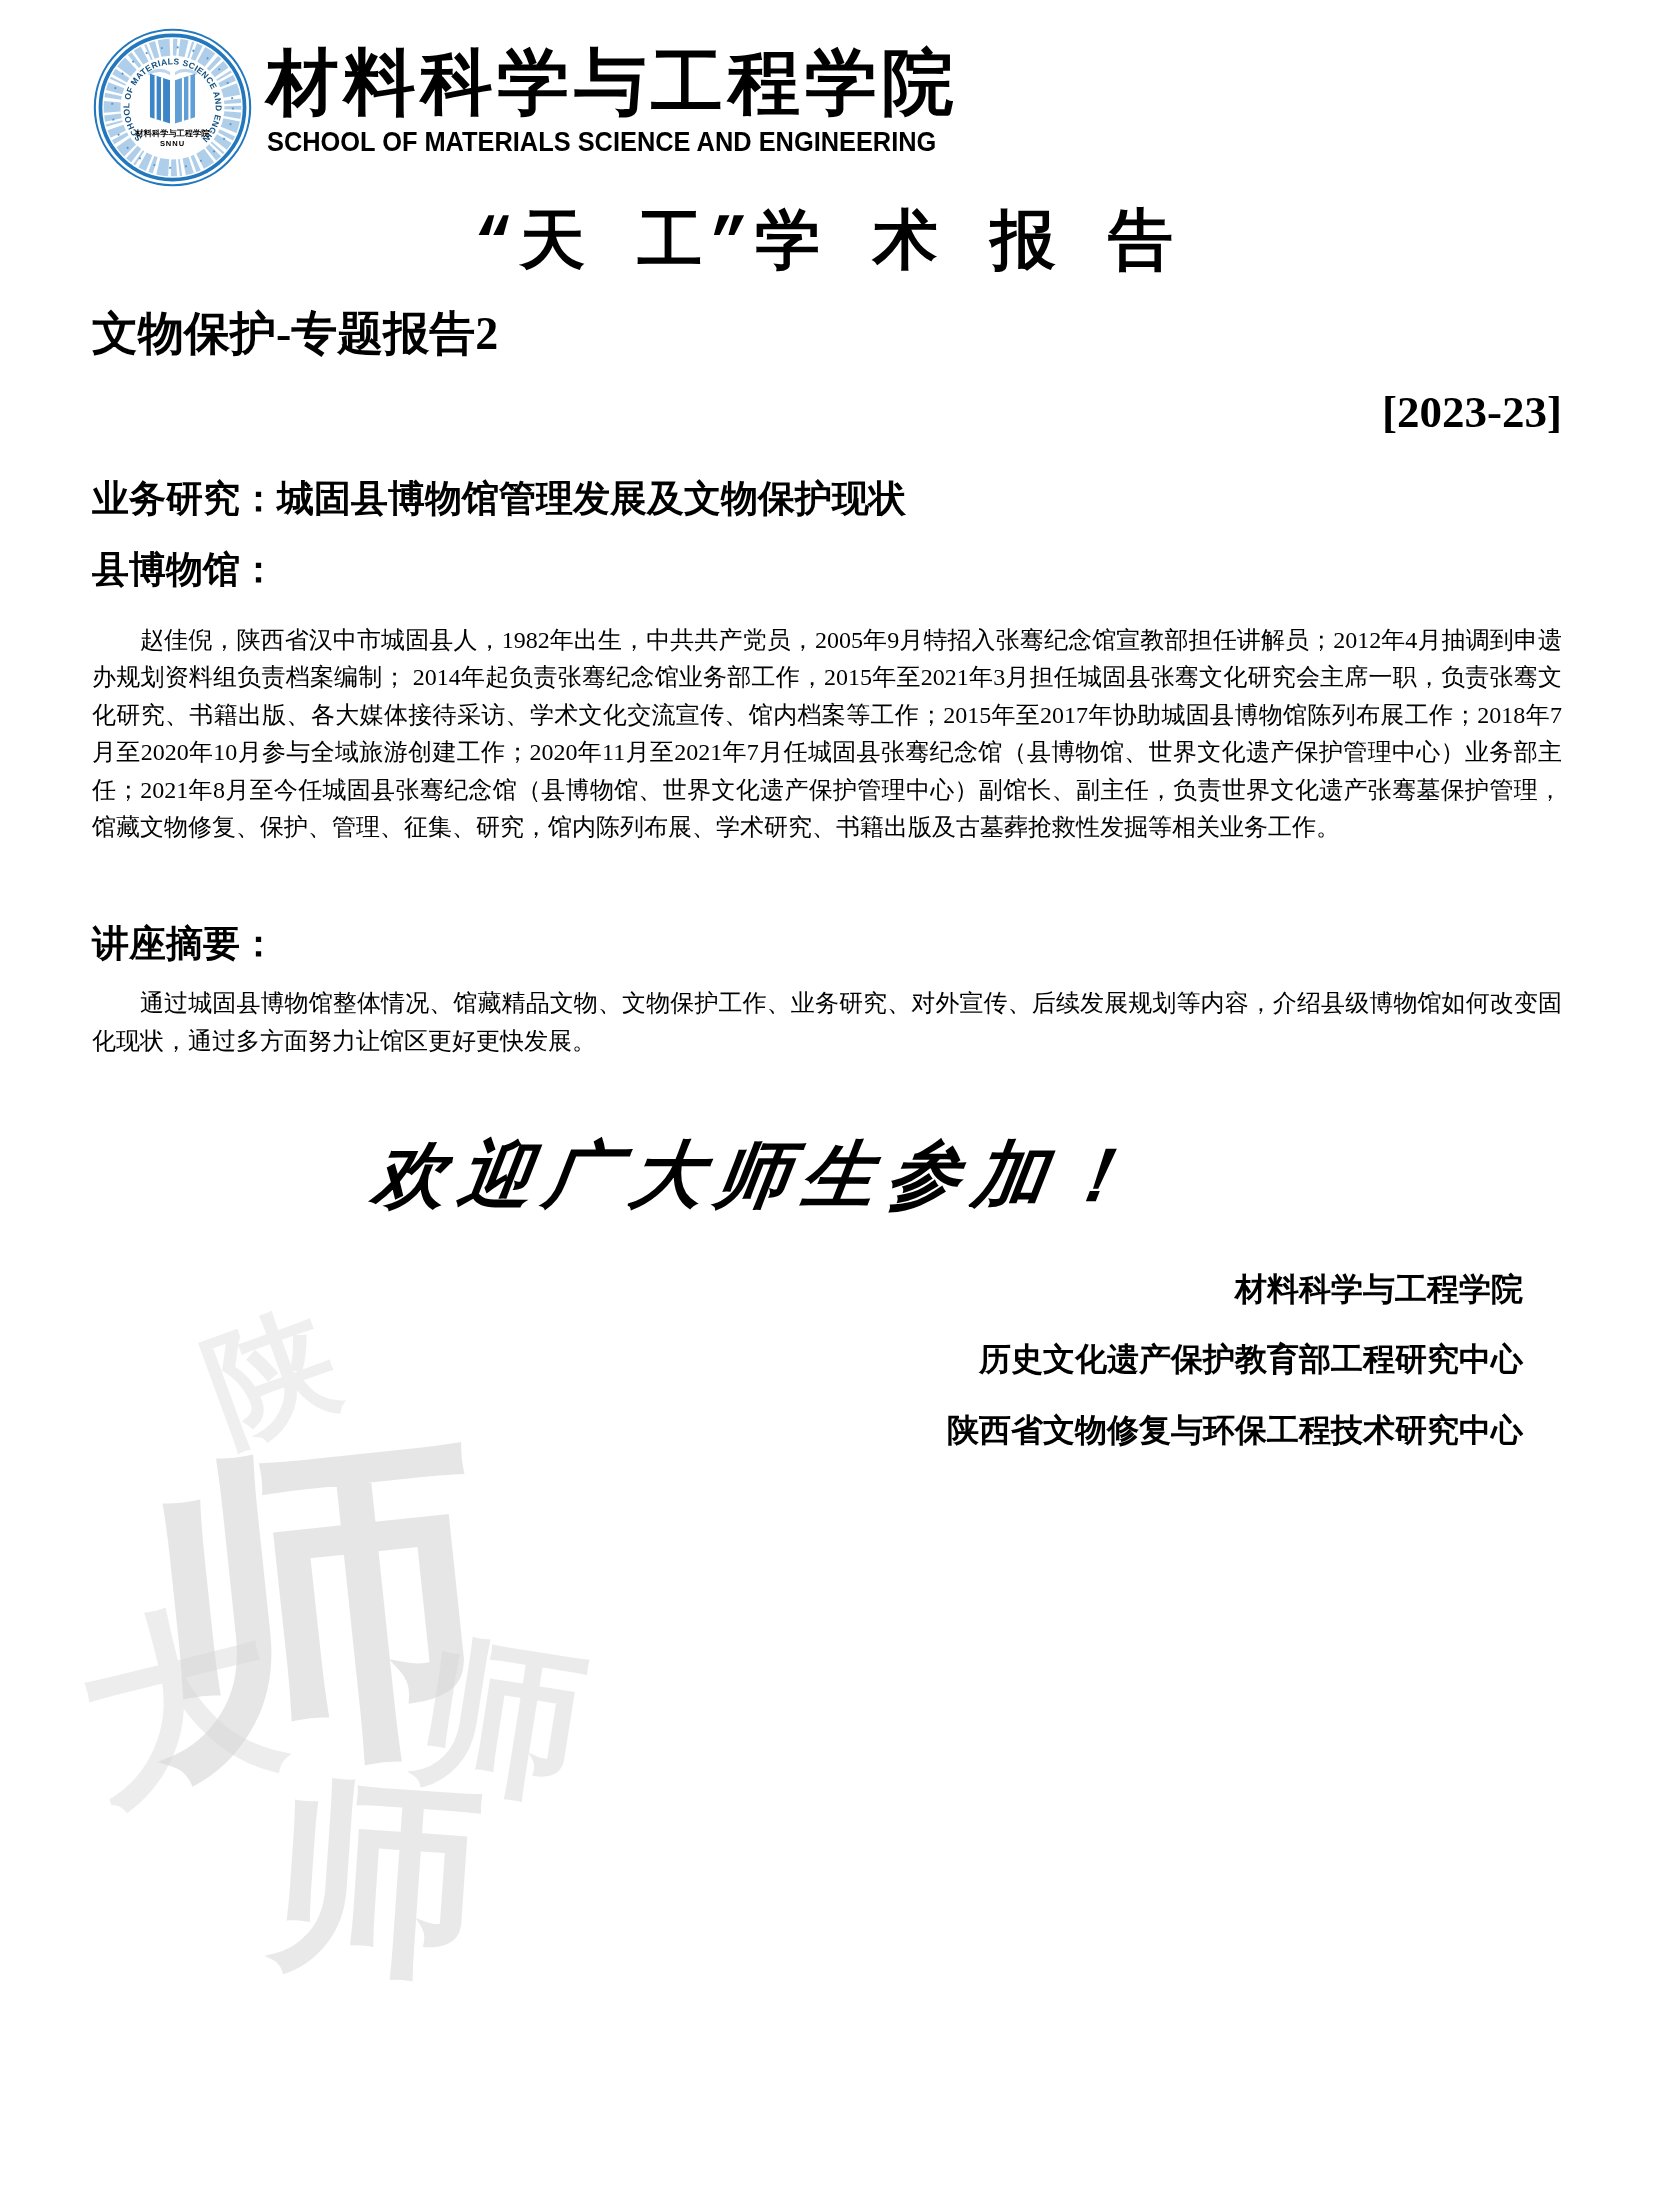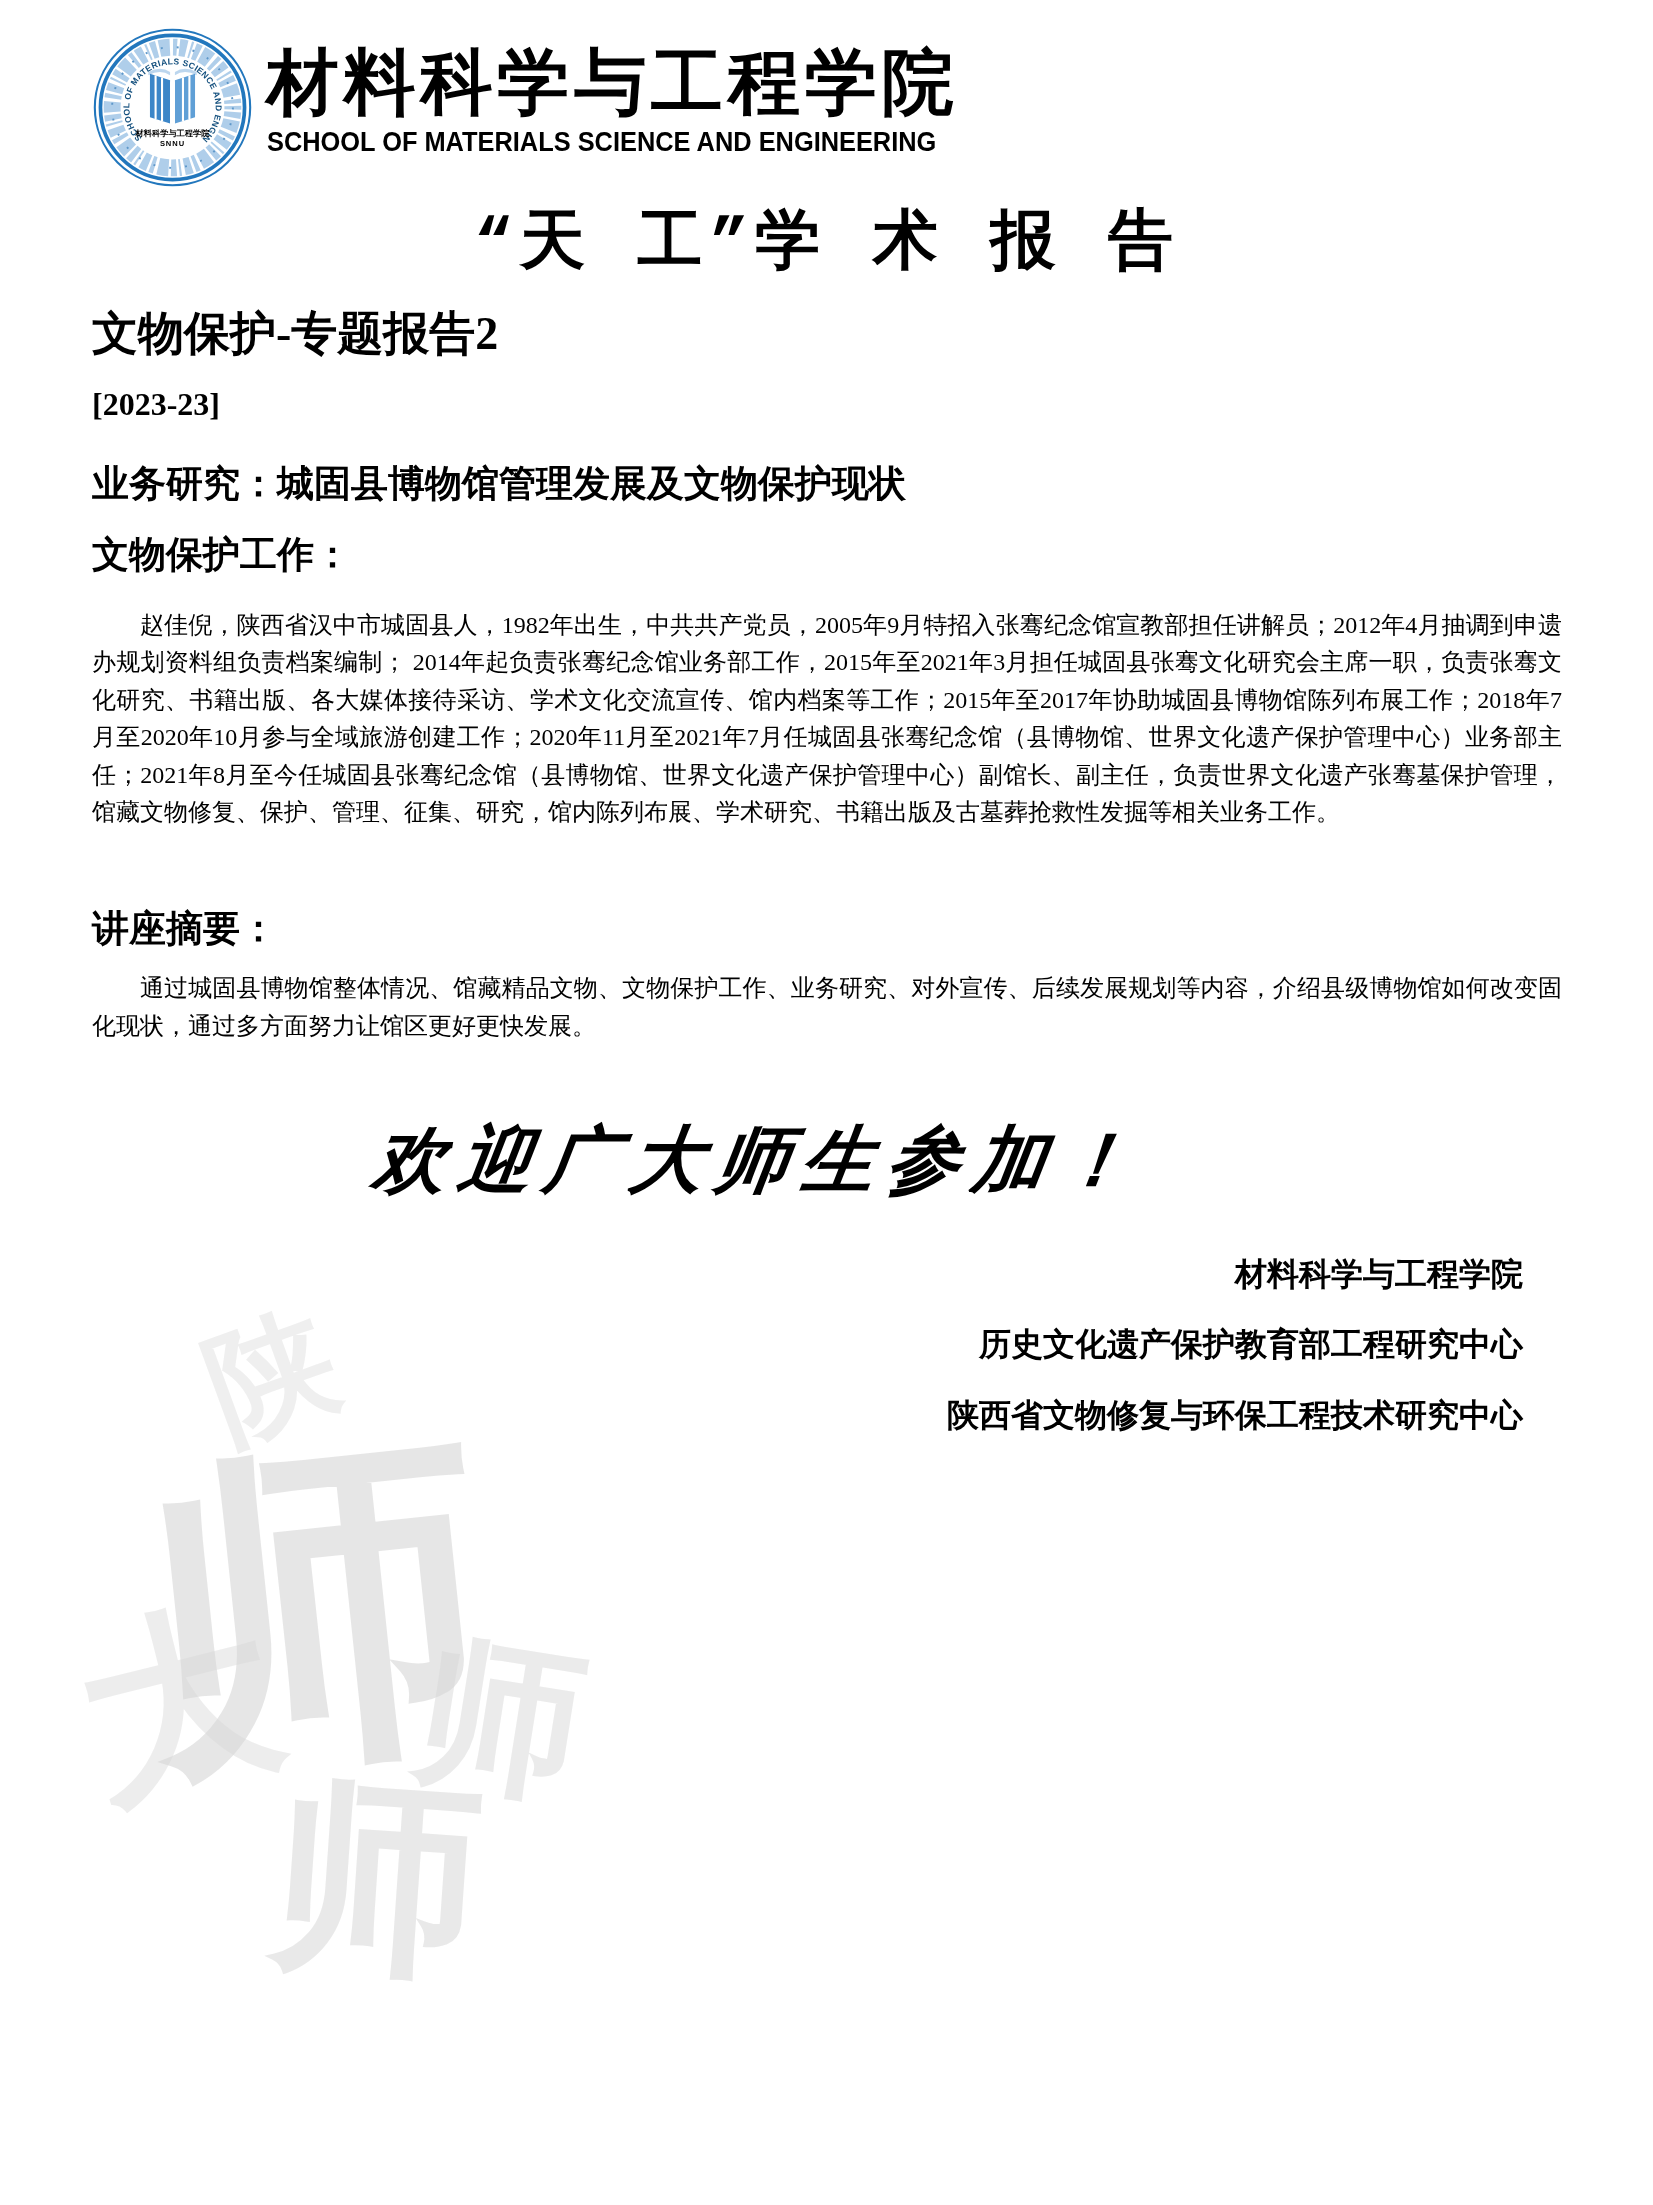--- a/index.html
+++ b/index.html
@@ -30,21 +30,21 @@
   }
   .school-en {
     margin-top:6.8px; font-size:27px; font-weight:bold; letter-spacing:0px;
     font-family:"Liberation Sans","DejaVu Sans",sans-serif;
     transform:scaleX(.94); transform-origin:left center; white-space:nowrap;
   }
   
   .main-title { text-align:center; margin-top:20px; font-size:65px; font-weight:bold;
                 letter-spacing:6.8px; line-height:1.15;font-family:Liberation Mono, monospace; }
   .sub-title  { text-align:left; margin-top:20.4px; font-size:46px; font-weight:bold; }
-  .issue-no   { text-align:left; margin-top:21.4px; font-size:32px; font-weight:bold; }
+  .issue-no   { text-align:right; margin-top:21.4px; font-size:45px; font-weight:bold; }
   
   .info-block { margin-top:25px; font-size:37px; font-weight:bold;
                 line-height:1.92; text-align:justify; }
   
   .para { font-size:24px; line-height:1.56; text-align:justify; text-indent:2em;
           margin-top:16.5px; }
   .section-head { margin-top:72px; font-size:37px; font-weight:bold; }
   
   .schedule { margin-top:45px; margin-left:118px; font-size:41px; font-weight:bold;
               line-height:1.8; }
@@ -109,21 +109,21 @@
         <div class="school-en">SCHOOL OF MATERIALS SCIENCE AND ENGINEERING</div>
       </div>
     </div>
 
     <div class="main-title">“天 工”学 术 报 告</div>
     <div class="sub-title">文物保护-专题报告2</div>
     <div class="issue-no">[2023-23]</div>
 
     <div class="info-block">
       <div><span>业务研究：</span><span>城固县博物馆管理发展及文物保护现状</span></div>
-      <div>文物保护工作：</div>
+      <div>县博物馆：</div>
     </div>
 
     <div class="para">赵佳倪，陕西省汉中市城固县人，1982年出生，中共共产党员，2005年9月特招入张骞纪念馆宣教部担任讲解员；2012年4月抽调到申遗办规划资料组负责档案编制； 2014年起负责张骞纪念馆业务部工作，2015年至2021年3月担任城固县张骞文化研究会主席一职，负责张骞文化研究、书籍出版、各大媒体接待采访、学术文化交流宣传、馆内档案等工作；2015年至2017年协助城固县博物馆陈列布展工作；2018年7月至2020年10月参与全域旅游创建工作；2020年11月至2021年7月任城固县张骞纪念馆（县博物馆、世界文化遗产保护管理中心）业务部主任；2021年8月至今任城固县张骞纪念馆（县博物馆、世界文化遗产保护管理中心）副馆长、副主任，负责世界文化遗产张骞墓保护管理，馆藏文物修复、保护、管理、征集、研究，馆内陈列布展、学术研究、书籍出版及古墓葬抢救性发掘等相关业务工作。</div>
 
     <div class="section-head">讲座摘要：</div>
     <div class="para">通过城固县博物馆整体情况、馆藏精品文物、文物保护工作、业务研究、对外宣传、后续发展规划等内容，介绍县级博物馆如何改变固化现状，通过多方面努力让馆区更好更快发展。</div>
 
 
     <div class="welcome">欢迎广大师生参加！</div>
 

